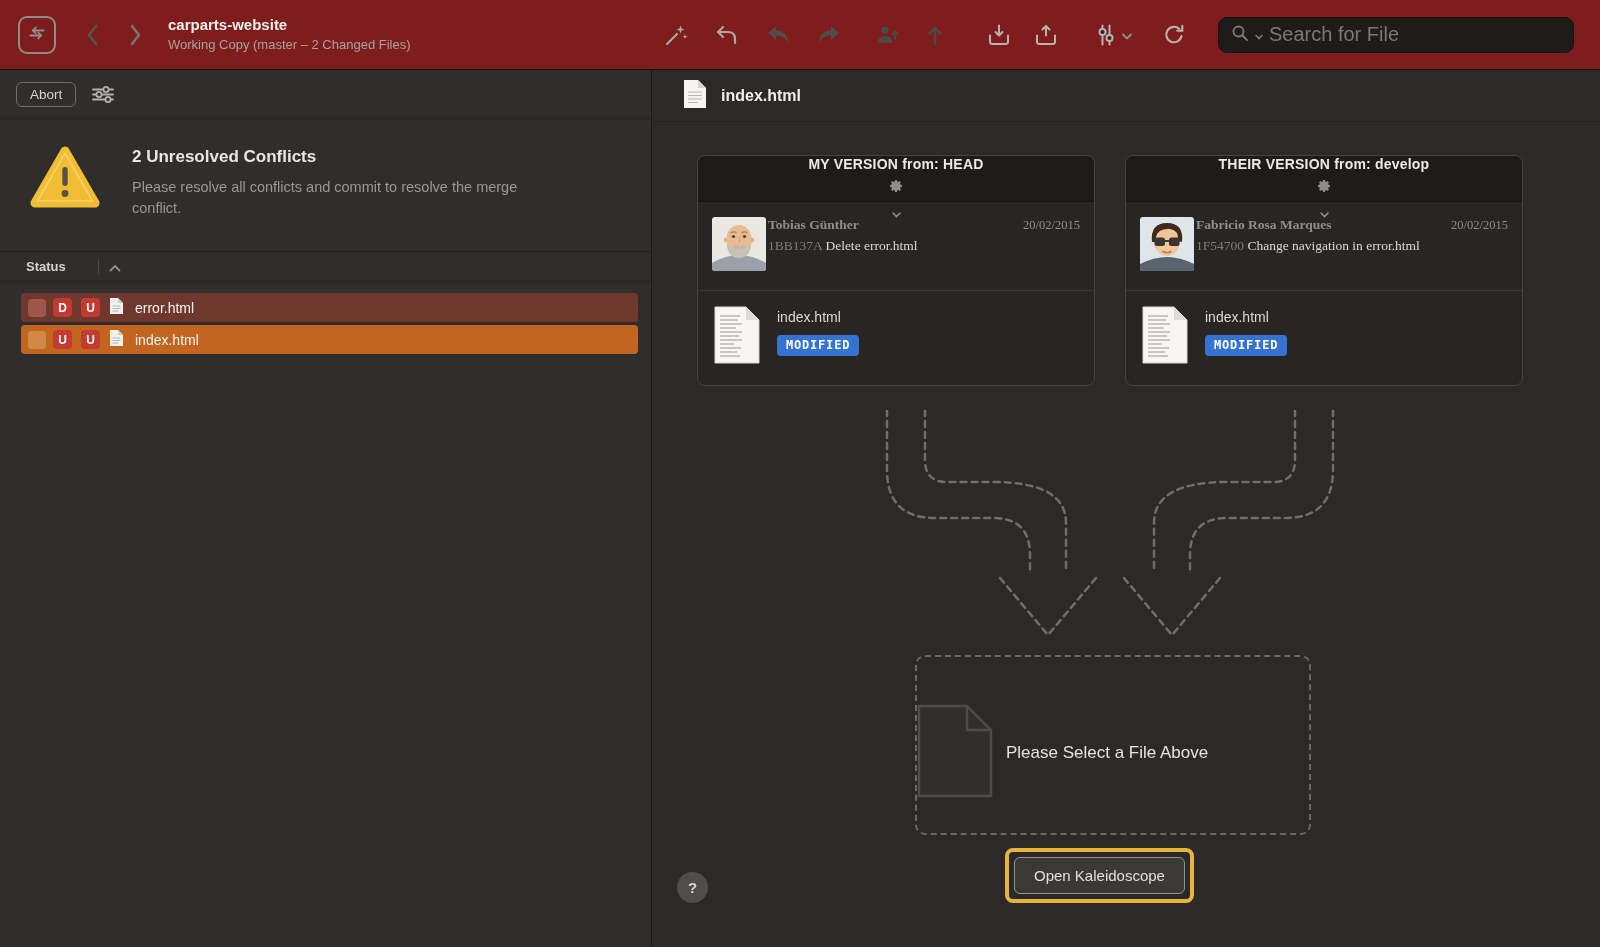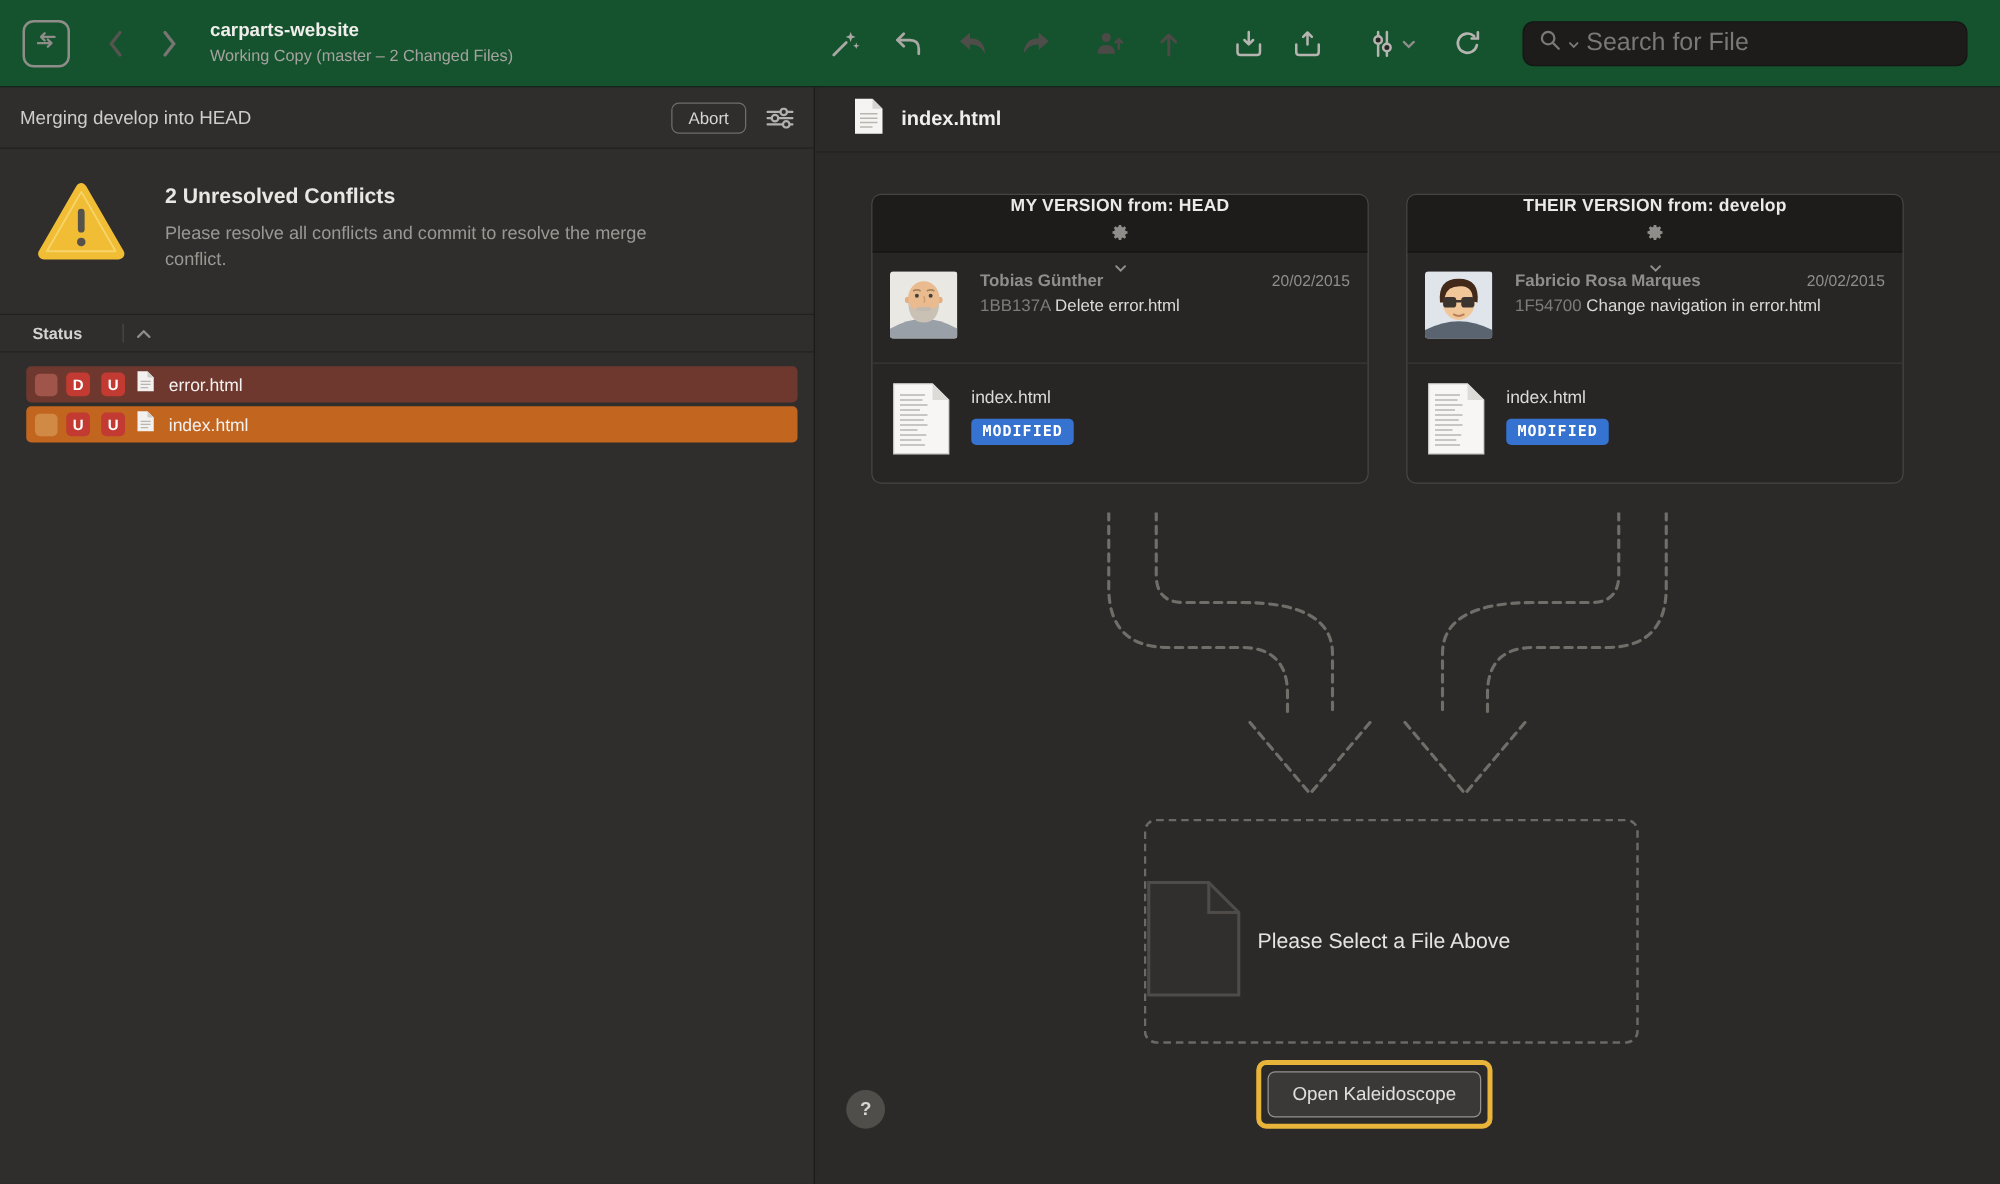--- a/index.html
+++ b/index.html
@@ -1,21 +1,21 @@
 <!DOCTYPE html>
 <html><head>
 <meta charset="utf-8">
 <style>
   * { margin:0; padding:0; box-sizing:border-box; }
   html,body { width:1600px; height:947px; overflow:hidden; background:#2b2a29;
     font-family:"Liberation Sans", sans-serif; -webkit-font-smoothing:antialiased; }
 
   
   .toolbar { position:absolute; top:0; left:0; width:1600px; height:70px;
-    background:#14532d; border-bottom:1px solid #161514; display:flex; align-items:center;
+    background:#7f1d1d; border-bottom:1px solid #161514; display:flex; align-items:center;
     padding:0 26px 0 18px; }
   .repo-btn { width:38px; height:38px; border:2px solid #8f8d8a; border-radius:9px;
     display:flex; align-items:center; justify-content:center; flex:0 0 auto; }
   .nav-chev { margin-left:30px; display:flex; align-items:center; }
   .title-block { margin-left:26px; line-height:1.25; }
   .title-block .t1 { color:#f0eeec; font-size:15px; font-weight:bold; }
   .title-block .t2 { color:#a5a3a0; font-size:13px; margin-top:2px; }
   .tb-spacer { flex:1; }
   .tb-icons { display:flex; align-items:center; }
   .tb-ic { display:flex; align-items:center; justify-content:center; width:24px; height:24px; }
@@ -62,21 +62,21 @@
     background:#2b2a29; }
   .file-bar { height:52px; display:flex; align-items:center; gap:14px; padding-left:30px;
     border-bottom:1px solid #232120; }
   .file-bar .fb-title { color:#f0eeec; font-size:16px; font-weight:bold; }
   .cards { display:flex; gap:30px; padding:33px 0 0 44px; }
   .card { width:398px; border:1px solid #474543; border-radius:8px; background:#272625;
     overflow:hidden; }
   .card-header { background:#1d1c1b; height:46px; display:flex; align-items:center;
     padding:0 14px; gap:6px; border-bottom:1px solid #161514;flex-direction:column; }
   .card-header .ch-title { flex:1; color:#eceae7; font-size:14px; font-weight:bold; letter-spacing:.2px; }
-  .commit-row { display:flex; gap:18px; padding:15px 14px; min-height:88px; }
+  .commit-row { display:flex; gap:2px; padding:15px 14px; min-height:88px;font-family:Liberation Serif, serif; }
   .avatar { width:54px; height:54px; border-radius:3px; overflow:hidden; flex:0 0 auto; }
   .commit-info { flex:1; min-width:0; }
   .ci-line1 { display:flex; align-items:baseline; }
   .ci-author { flex:1; color:#908e8b; font-size:13.5px; font-weight:bold; white-space:nowrap;
     overflow:hidden; }
   .ci-date { color:#908e8b; font-size:12.5px; margin-left:8px; }
   .ci-line2 { margin-top:4px; font-size:13.5px; line-height:1.4; max-width:258px; }
   .ci-hash { color:#7e7c79; }
   .ci-msg { color:#dcdad7; }
   .card-divider { border-top:1px solid #3a3836; }
@@ -215,21 +215,20 @@
       <svg width="8" height="6" viewBox="0 0 8 6" fill="none" stroke="#7b7977" stroke-width="1.6" stroke-linecap="round">
           <path d="M1 1.5 L4 4.5 L7 1.5"></path>
         </svg>
     </span>
     <input type="text" placeholder="Search for File" style="">
   </div>
 </div>
 
 <div class="left-panel">
   <div class="merge-bar">
-    <span class="merge-title">Merging develop into HEAD</span>
     <button class="abort-btn">Abort</button>
     <span class="filter-ic">
       <svg width="22" height="17" viewBox="0 0 22 17" fill="none">
           <path d="M1 3.5 H21 M1 8.5 H21 M1 13.5 H21" stroke="#b3b1ae" stroke-width="1.8" stroke-linecap="round"></path>
           <circle cx="14" cy="3.5" r="2.6" fill="#302e2c" stroke="#b3b1ae" stroke-width="1.8"></circle>
           <circle cx="7" cy="8.5" r="2.6" fill="#302e2c" stroke="#b3b1ae" stroke-width="1.8"></circle>
           <circle cx="16" cy="13.5" r="2.6" fill="#302e2c" stroke="#b3b1ae" stroke-width="1.8"></circle>
         </svg>
     </span>
   </div>

